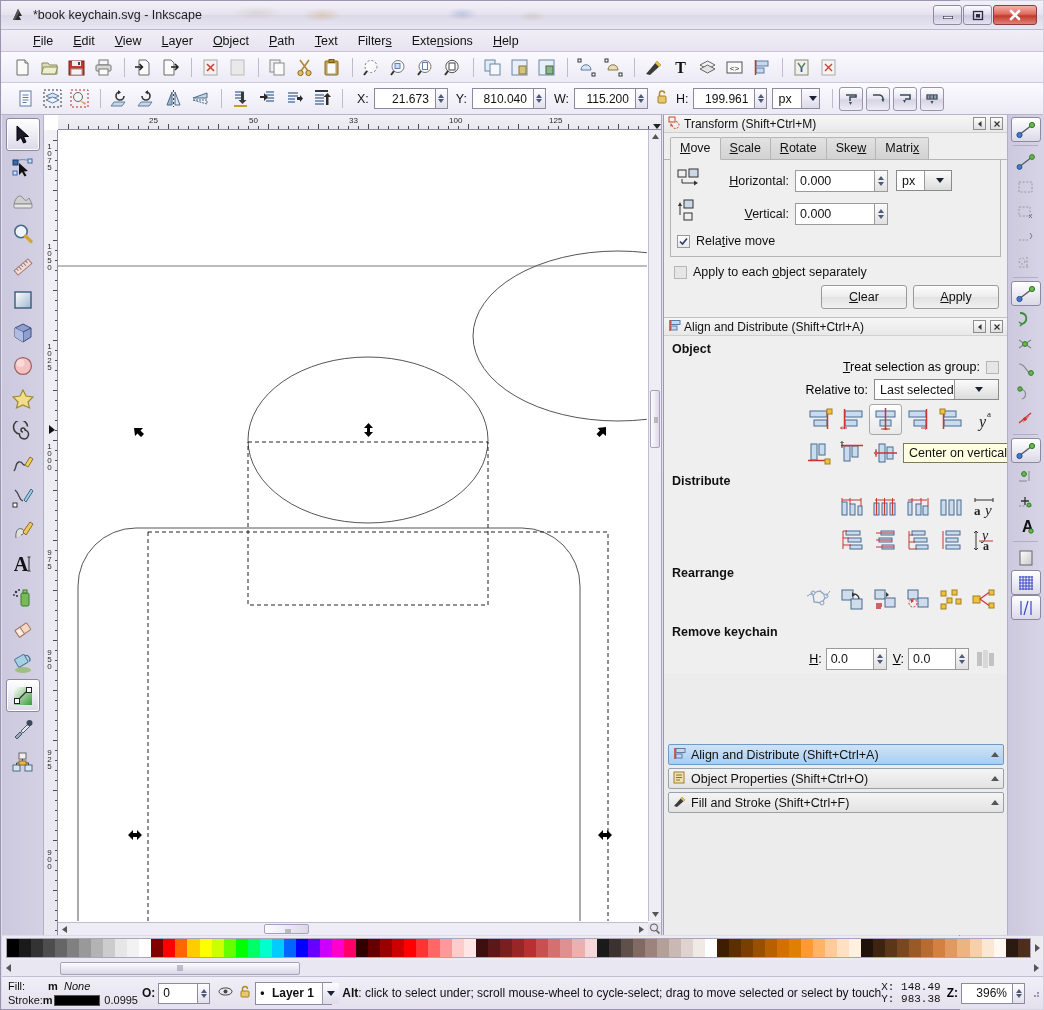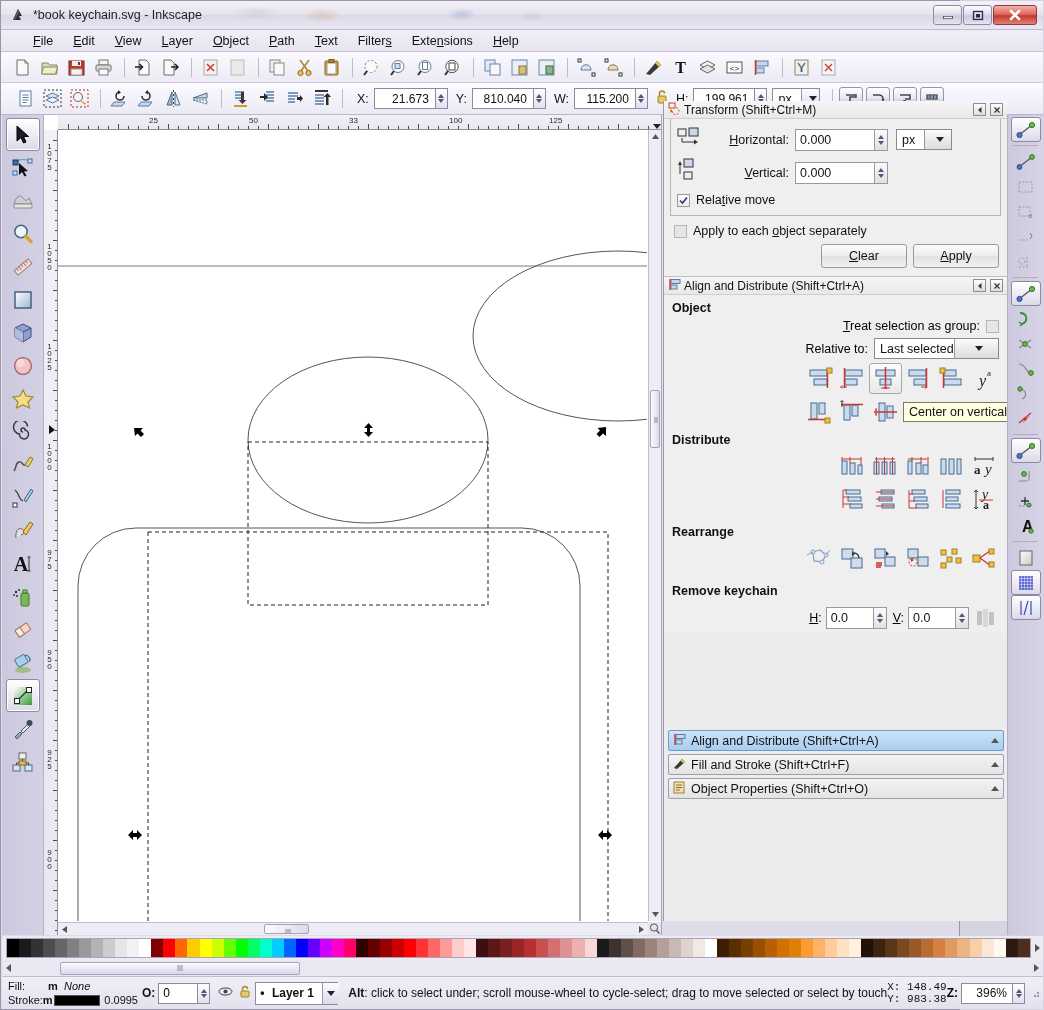--- a/index.html
+++ b/index.html
@@ -185,21 +185,21 @@
   }
   .sb-arrow{
     position:absolute;width:13px;height:13px;display:flex;align-items:center;justify-content:center;
   }
   .corner-btn{
     position:absolute;right:0;bottom:0;width:13px;height:13px;background:#e6e3ef;
   }
 
   
   .dock{
-    position:absolute;left:662px;top:100px;width:344px;height:820px;
+    position:absolute;left:662px;top:114px;width:344px;height:820px;
     background:#ececec;border-left:1px solid #9d97b0;
     overflow:hidden;
   }
   .dlg{background:#efefef;}
   .dlg-title{
     height:18px;display:flex;align-items:center;
     background:linear-gradient(to bottom,#f6f6f6,#e8e8e8);
     border-bottom:1px solid #cfcfcf;padding:0 4px;
   }
   .dlg-title .t{font-size:12px;color:#111;flex:1;white-space:nowrap}
@@ -337,21 +337,21 @@
     display:flex;align-items:center;margin-left:4px;
   }
   .layersel span{font-size:12px;font-weight:bold;padding:0 4px;color:#111;white-space:nowrap}
   .layersel .arrowbox{
     width:20px;height:21px;border-left:1px solid #9a96ad;
     background:linear-gradient(to bottom,#fcfcff,#dedaea);
     display:flex;align-items:center;justify-content:center;
   }
   .statusmsg{flex:1;font-size:12px;color:#111;margin-left:10px;white-space:nowrap}
   .statusmsg b{font-weight:bold}
-  .coords{font-size:11px;color:#111;line-height:12px;font-family:"Liberation Mono",monospace;}
+  .coords{font-size:11px;color:#111;line-height:12px;font-family:"Liberation Mono",monospace;margin-right:6px}
   .zbox{display:flex;align-items:center;margin-right:4px}
   .zlabel{font-size:12px;font-weight:bold;margin-right:3px}
   .zfield{height:21px;width:52px;border:1px solid #8d8aa0;background:#fff;display:flex;align-items:center;justify-content:flex-end}
   .zfield span{font-size:12px;padding-right:5px;color:#111}
   .grip{width:12px;height:12px;margin-right:2px}
 </style>
 </head>
 <body>
 
 <div class="app">
@@ -1029,20 +1029,27 @@
               <path d="M5.5 1 L2 4 L5.5 7 Z" fill="#333"></path>
             </svg>
         </span>
         <span class="dlg-btn">
           <svg width="8" height="8" viewBox="0 0 8 8">
               <path d="M1.5 1.5 L6.5 6.5 M6.5 1.5 L1.5 6.5" stroke="#333" stroke-width="1.2"></path>
             </svg>
         </span>
       </div>
 
+      <div class="tabs">
+        <span class="tab sel"><u>M</u>ove</span>
+        <span class="tab"><u>S</u>cale</span>
+        <span class="tab"><u>R</u>otate</span>
+        <span class="tab">Ske<u>w</u></span>
+        <span class="tab">Matri<u>x</u></span>
+      </div>
 
       <div class="panelbox">
         <div class="row">
           <span style="width:30px">
             <svg width="28" height="22" viewBox="0 0 28 22">
                 <rect x="1" y="2" width="8" height="7" fill="none" stroke="#333"></rect>
                 <rect x="12" y="1" width="9" height="8" fill="#ccd8e8" stroke="#333"></rect>
                 <path d="M5 11 V15 H17" stroke="#333" fill="none"></path>
                 <path d="M17 12.5 L21 15 L17 17.5 Z" fill="#333"></path>
               </svg>
@@ -1423,35 +1430,35 @@
               <rect x="3" y="7" width="6" height="4" fill="#c8d8ea" stroke="#5c7ca8"></rect>
               <path d="M2 1 V12" stroke="#cc3322" stroke-width="1.4"></path>
             </svg>
         </span>
         <span class="cbt">Align and Distribute (Shift+Ctrl+A)</span>
         <span class="caret-up"></span>
       </div>
       <div class="collapsebar">
         <span>
           <svg width="13" height="13" viewBox="0 0 13 13">
-              <path d="M1 11 L9 2 L12 5 L4 12 Z" fill="#3a3a3a"></path>
-              <path d="M9 2 L12 5 L10.5 6.5 L7.5 3.5 Z" fill="#e8c040"></path>
-            </svg>
-        </span>
-        <span class="cbt">Fill and Stroke (Shift+Ctrl+F)</span>
+              <rect x="1" y="1" width="10" height="11" fill="#f0e0b0" stroke="#a08030"></rect>
+              <path d="M3 4 h6 M3 6.5 h6 M3 9 h4" stroke="#8a7030"></path>
+            </svg>
+        </span>
+        <span class="cbt">Object Properties (Shift+Ctrl+O)</span>
         <span class="caret-up"></span>
       </div>
       <div class="collapsebar">
         <span>
           <svg width="13" height="13" viewBox="0 0 13 13">
-              <rect x="1" y="1" width="10" height="11" fill="#f0e0b0" stroke="#a08030"></rect>
-              <path d="M3 4 h6 M3 6.5 h6 M3 9 h4" stroke="#8a7030"></path>
-            </svg>
-        </span>
-        <span class="cbt">Object Properties (Shift+Ctrl+O)</span>
+              <path d="M1 11 L9 2 L12 5 L4 12 Z" fill="#3a3a3a"></path>
+              <path d="M9 2 L12 5 L10.5 6.5 L7.5 3.5 Z" fill="#e8c040"></path>
+            </svg>
+        </span>
+        <span class="cbt">Fill and Stroke (Shift+Ctrl+F)</span>
         <span class="caret-up"></span>
       </div>
     </div>
   </div>
 
   <div class="snapbar">
     <div class="snapbtn on">
       <svg width="20" height="18" viewBox="0 0 20 18">
           <path d="M3 14 L16 4" stroke="#555" stroke-width="1.3"></path>
           <circle cx="3.5" cy="14" r="2.6" fill="#4a78c8" stroke="#24508a"></circle>

